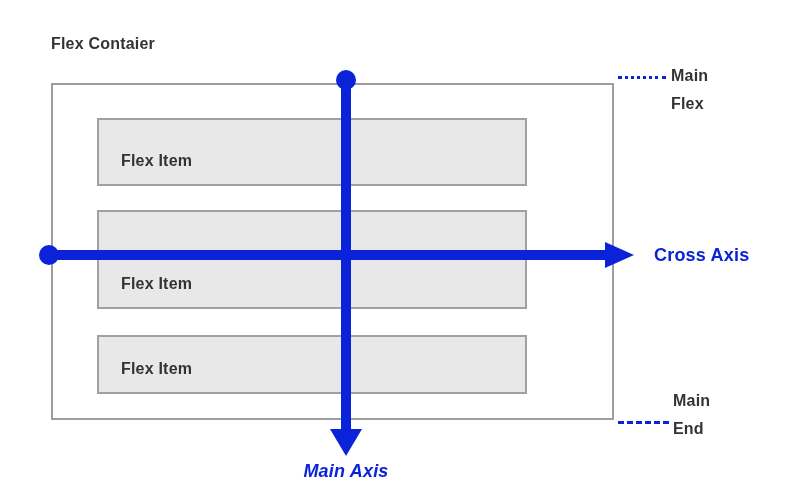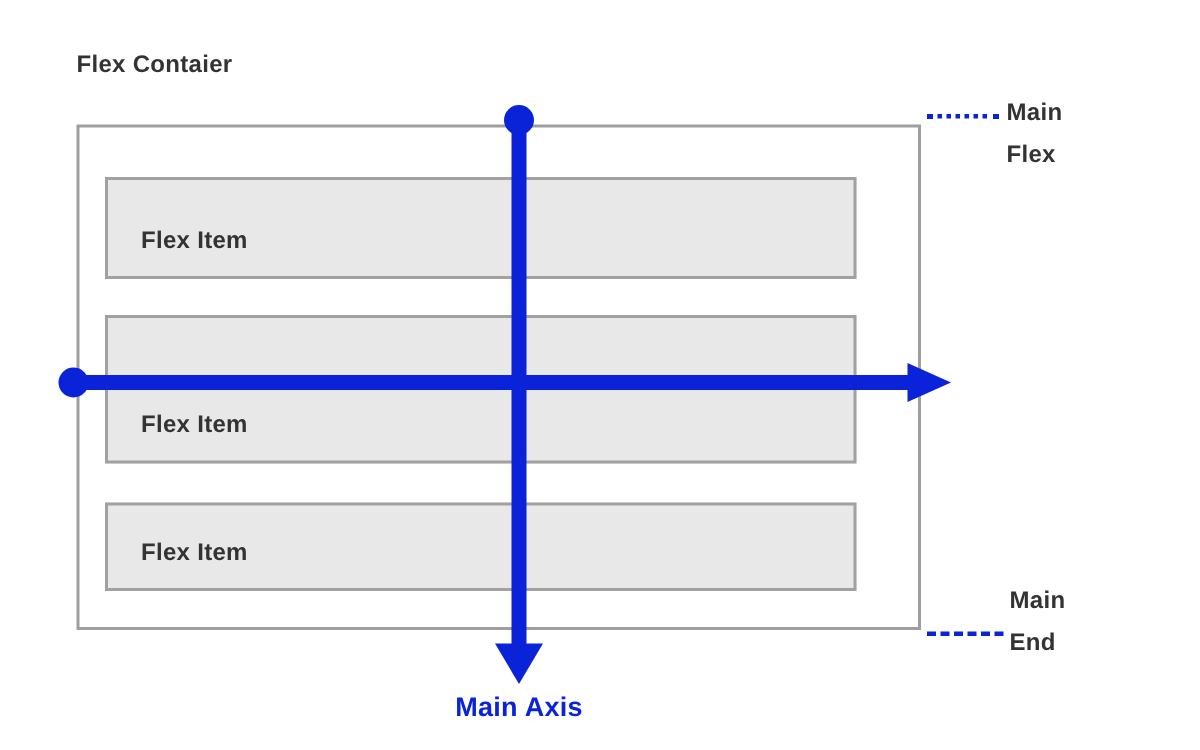--- a/index.html
+++ b/index.html
@@ -33,22 +33,22 @@
     left: 35px;
     top: 83px;
     width: 563px;
     height: 337px;
     border: 2px solid var(--gray-border, #9e9e9e);
     box-sizing: border-box;
     background: #ffffff;
   }
   .flex-item {
     position: absolute;
-    left: 17px;
-    width: 501px;
+    left: 44px;
+    width: 430px;
     background: var(--item-fill, #e8e8e8);
     border: 2px solid var(--gray-border2, #a1a1a1);
     box-sizing: border-box;
   }
   .flex-item.i1 { top: 33px;  height: 68px; }
   .flex-item.i2 { top: 125px; height: 99px; }
   .flex-item.i3 { top: 250px; height: 59px; }
   .item-label {
     position: absolute;
     left: 22px;
@@ -123,20 +123,21 @@
   }
   .main-axis-label {
     position: absolute;
     left: 330px;
     top: 461px;
     transform: translateX(-50%);
     font-size: 18px;
     font-weight: 700;
     color: var(--blue, #0b23d8);
     letter-spacing: 0.2px;
+    font-style: italic;
   }
   
   .side-label {
     position: absolute;
     font-size: 16px;
     font-weight: 700;
     color: var(--text-dark, #333);
     line-height: 28px;
     letter-spacing: 0.2px;
   }
@@ -181,20 +182,21 @@
   </div>
 
   <div class="h-line"></div>
   <div class="h-arrowhead"></div>
   <div class="h-dot"></div>
 
   <div class="v-line"></div>
   <div class="v-arrowhead"></div>
   <div class="v-dot"></div>
 
+  <div class="cross-axis-label">Cross Axis</div>
   <div class="main-axis-label">Main Axis</div>
 
   <div class="tick-line dotted"></div>
   <div class="side-label start">
     <div>Main</div>
     <div>Flex</div>
   </div>
 
   <div class="tick-line dashed"></div>
   <div class="side-label end">

